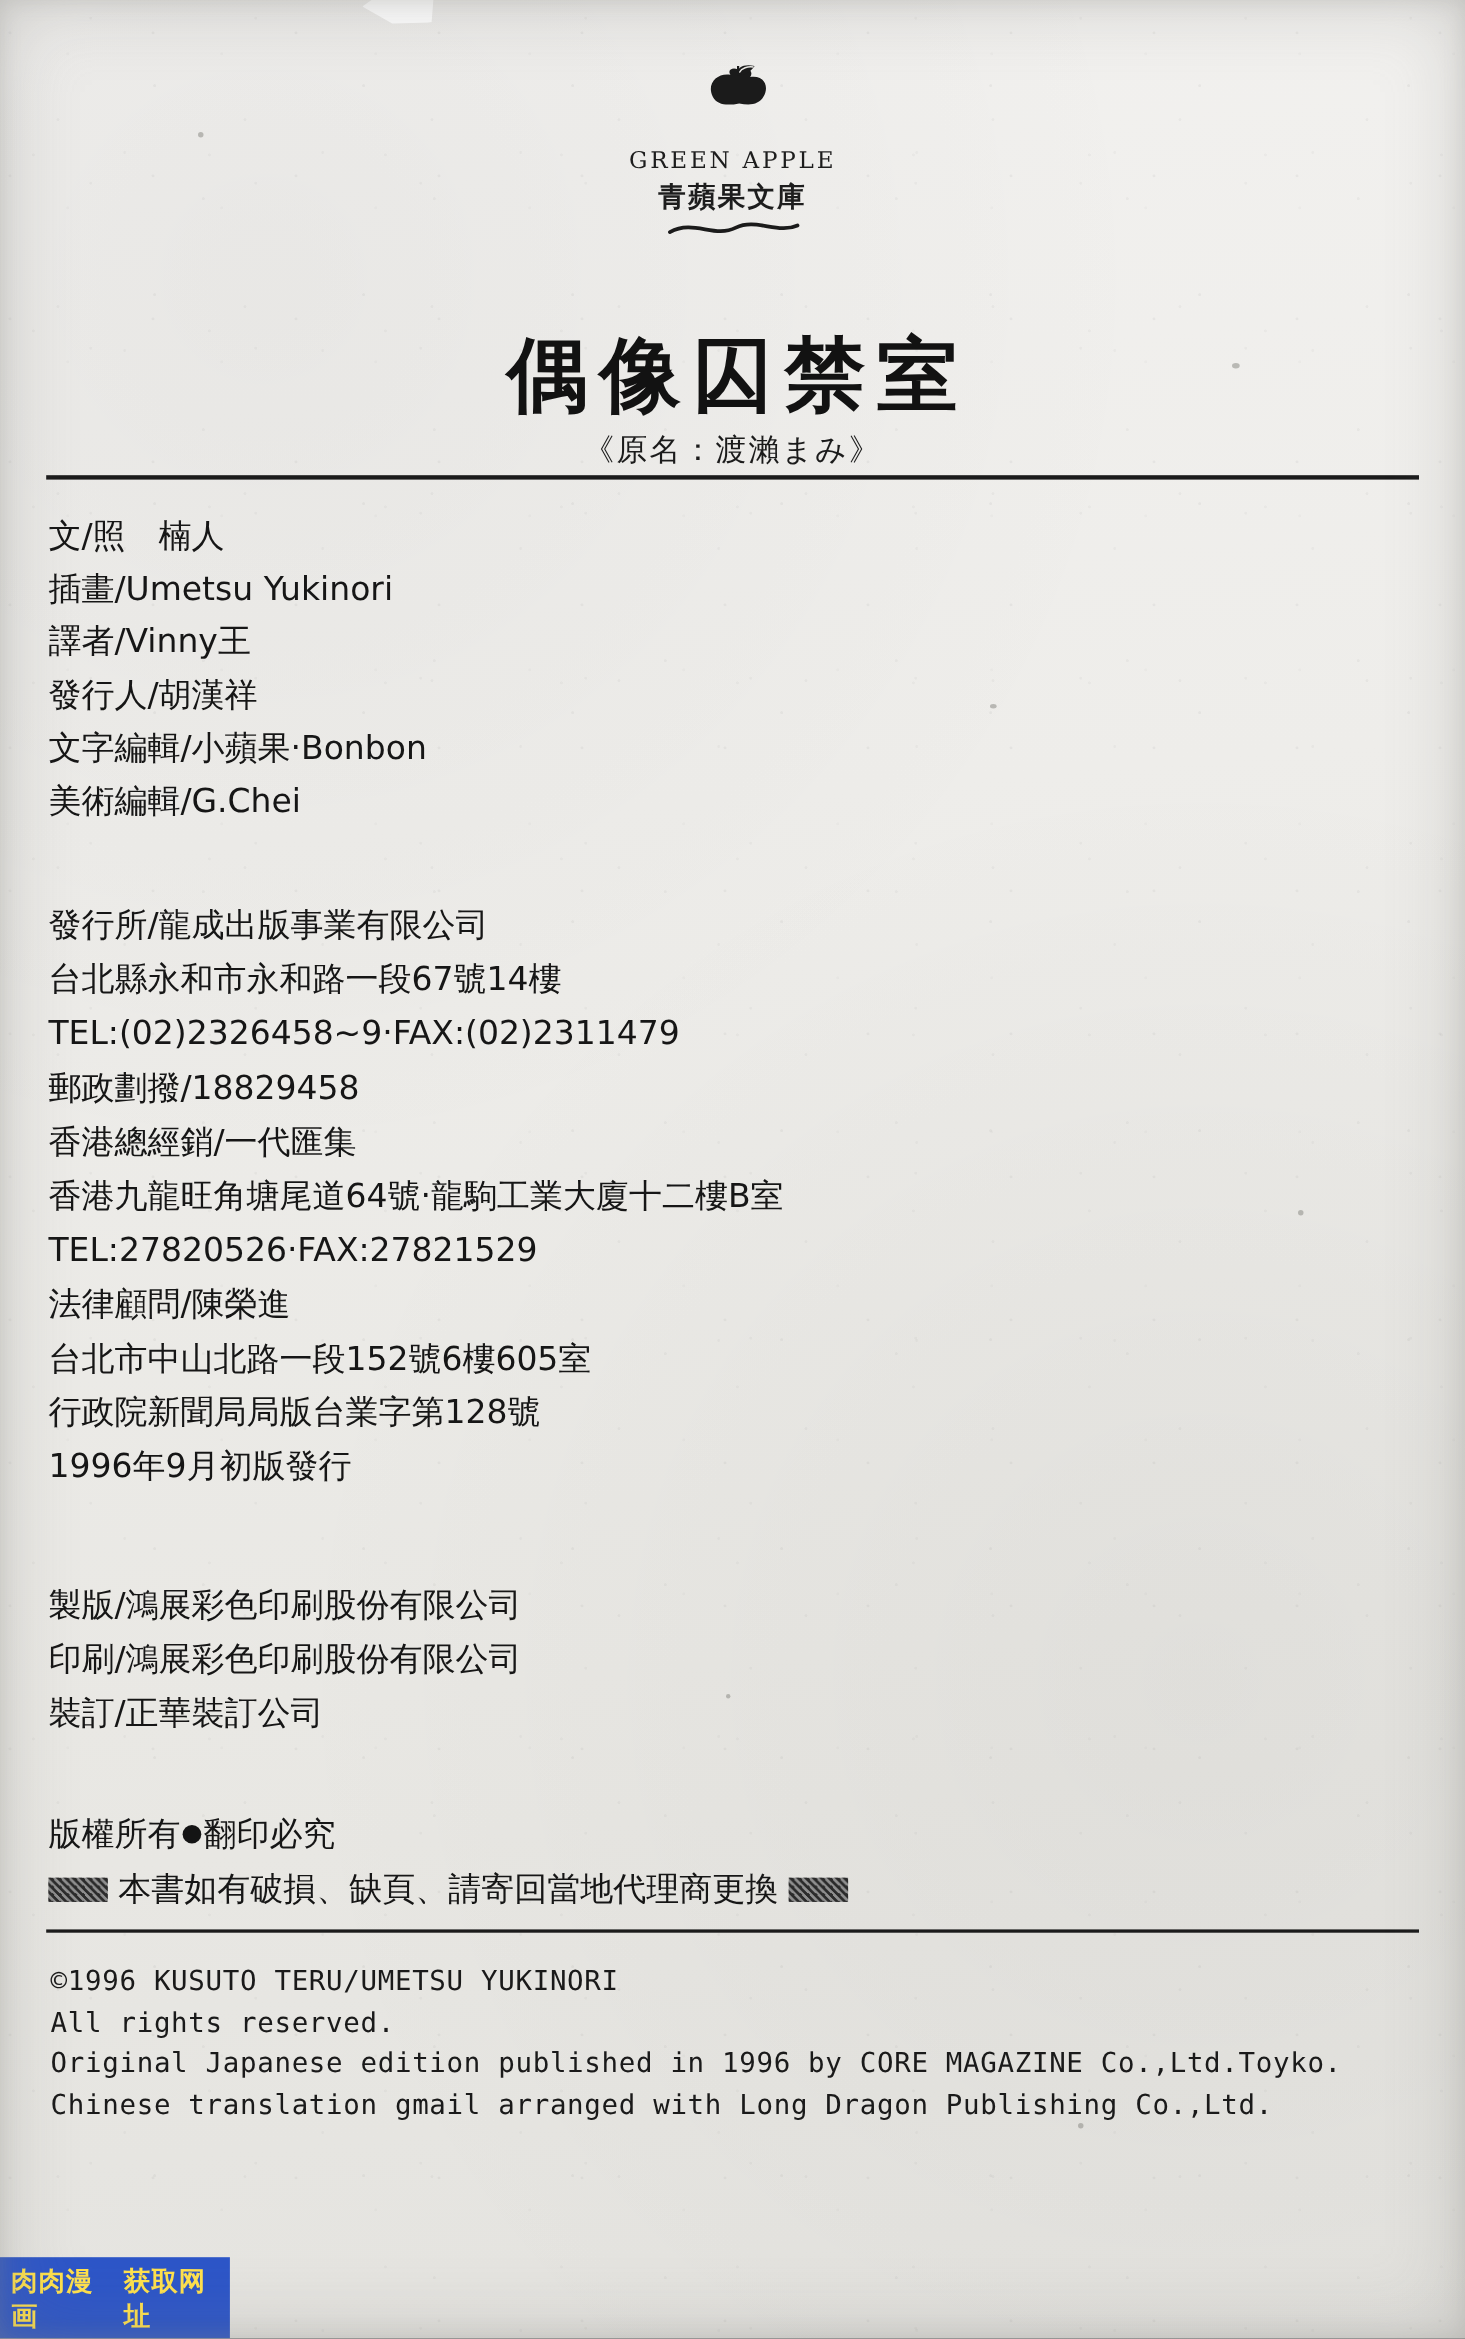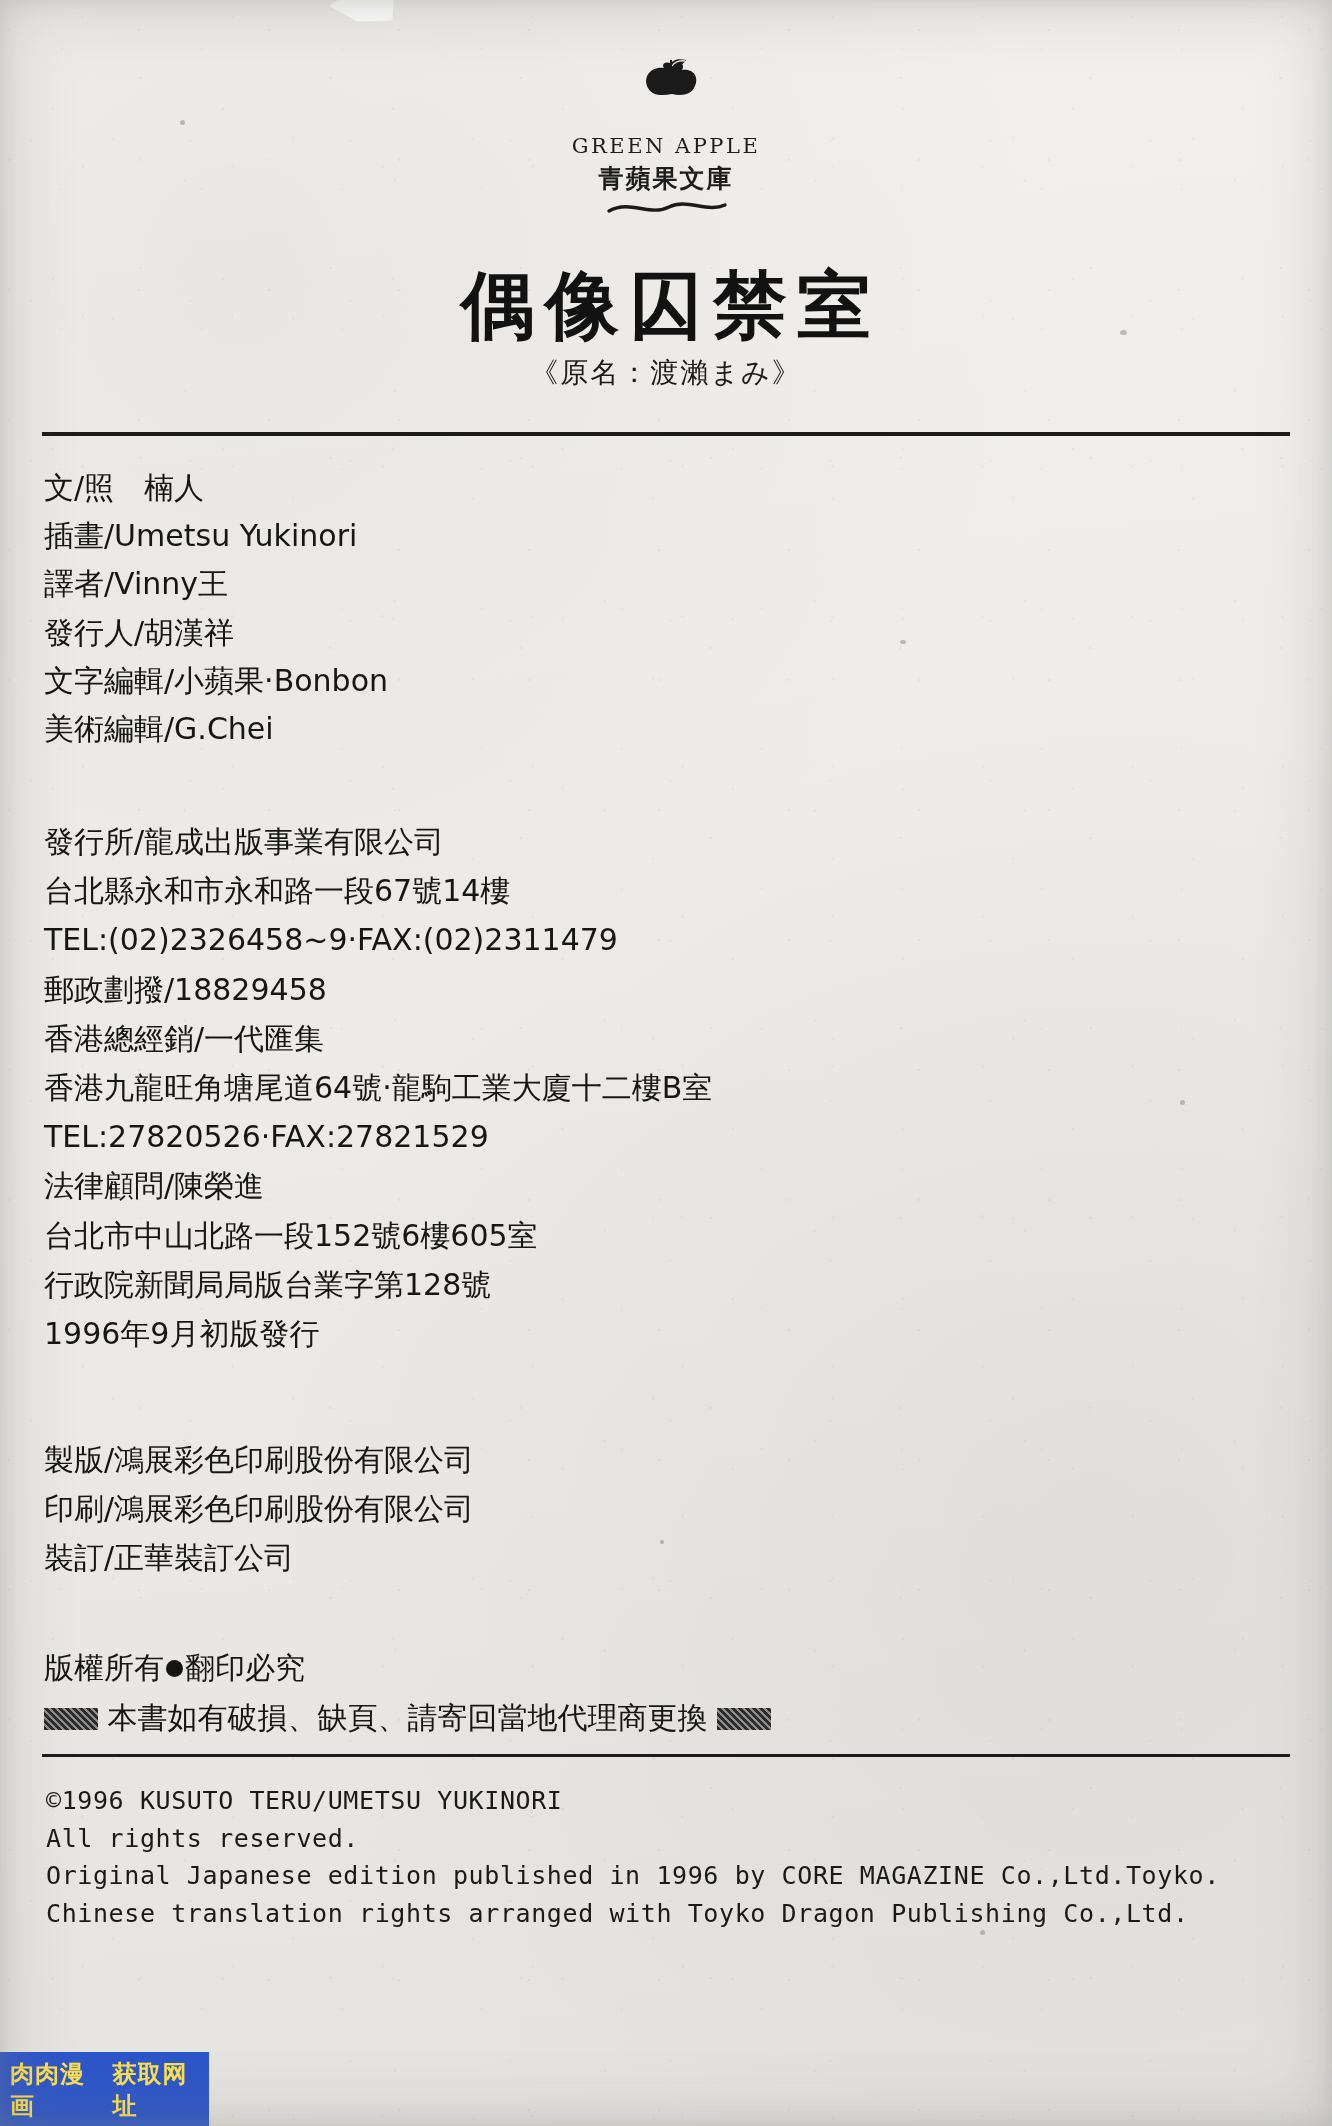--- a/index.html
+++ b/index.html
@@ -92,20 +92,21 @@
     text-align: center;
   }
   .title {
     font-size: 74px;
     font-weight: 700;
     letter-spacing: 10px;
     line-height: 1;
     color: #121212;
     font-family: "DejaVu Sans", sans-serif;
     text-indent: 10px;
+    margin-top: 36px;
   }
   .subtitle {
     margin-top: 12px;
     font-size: 28px;
     letter-spacing: 2px;
     color: #1b1b1b;
   }
 
   .rule {
     position: absolute;
@@ -286,21 +287,21 @@
       <span class="swatch"></span>
     </div>
   </div>
 
   <div class="rule bottom"></div>
 
   <div class="english">
     <div class="eline">©1996 KUSUTO TERU/UMETSU YUKINORI</div>
     <div class="eline">All rights reserved.</div>
     <div class="eline">Original Japanese edition published in 1996 by CORE MAGAZINE Co.,Ltd.Toyko.</div>
-    <div class="eline">Chinese translation rights arranged with Toyko Dragon Publishing Co.,Ltd.</div>
+    <div class="eline">Chinese translation gmail arranged with Long Dragon Publishing Co.,Ltd.</div>
   </div>
 
   <div class="watermark">
     <div class="wm-row1">
       <span>肉肉漫画</span>
       <span>获取网址</span>
     </div>
     <div class="wm-row2">18rouman@gmail.com</div>
   </div>
 

